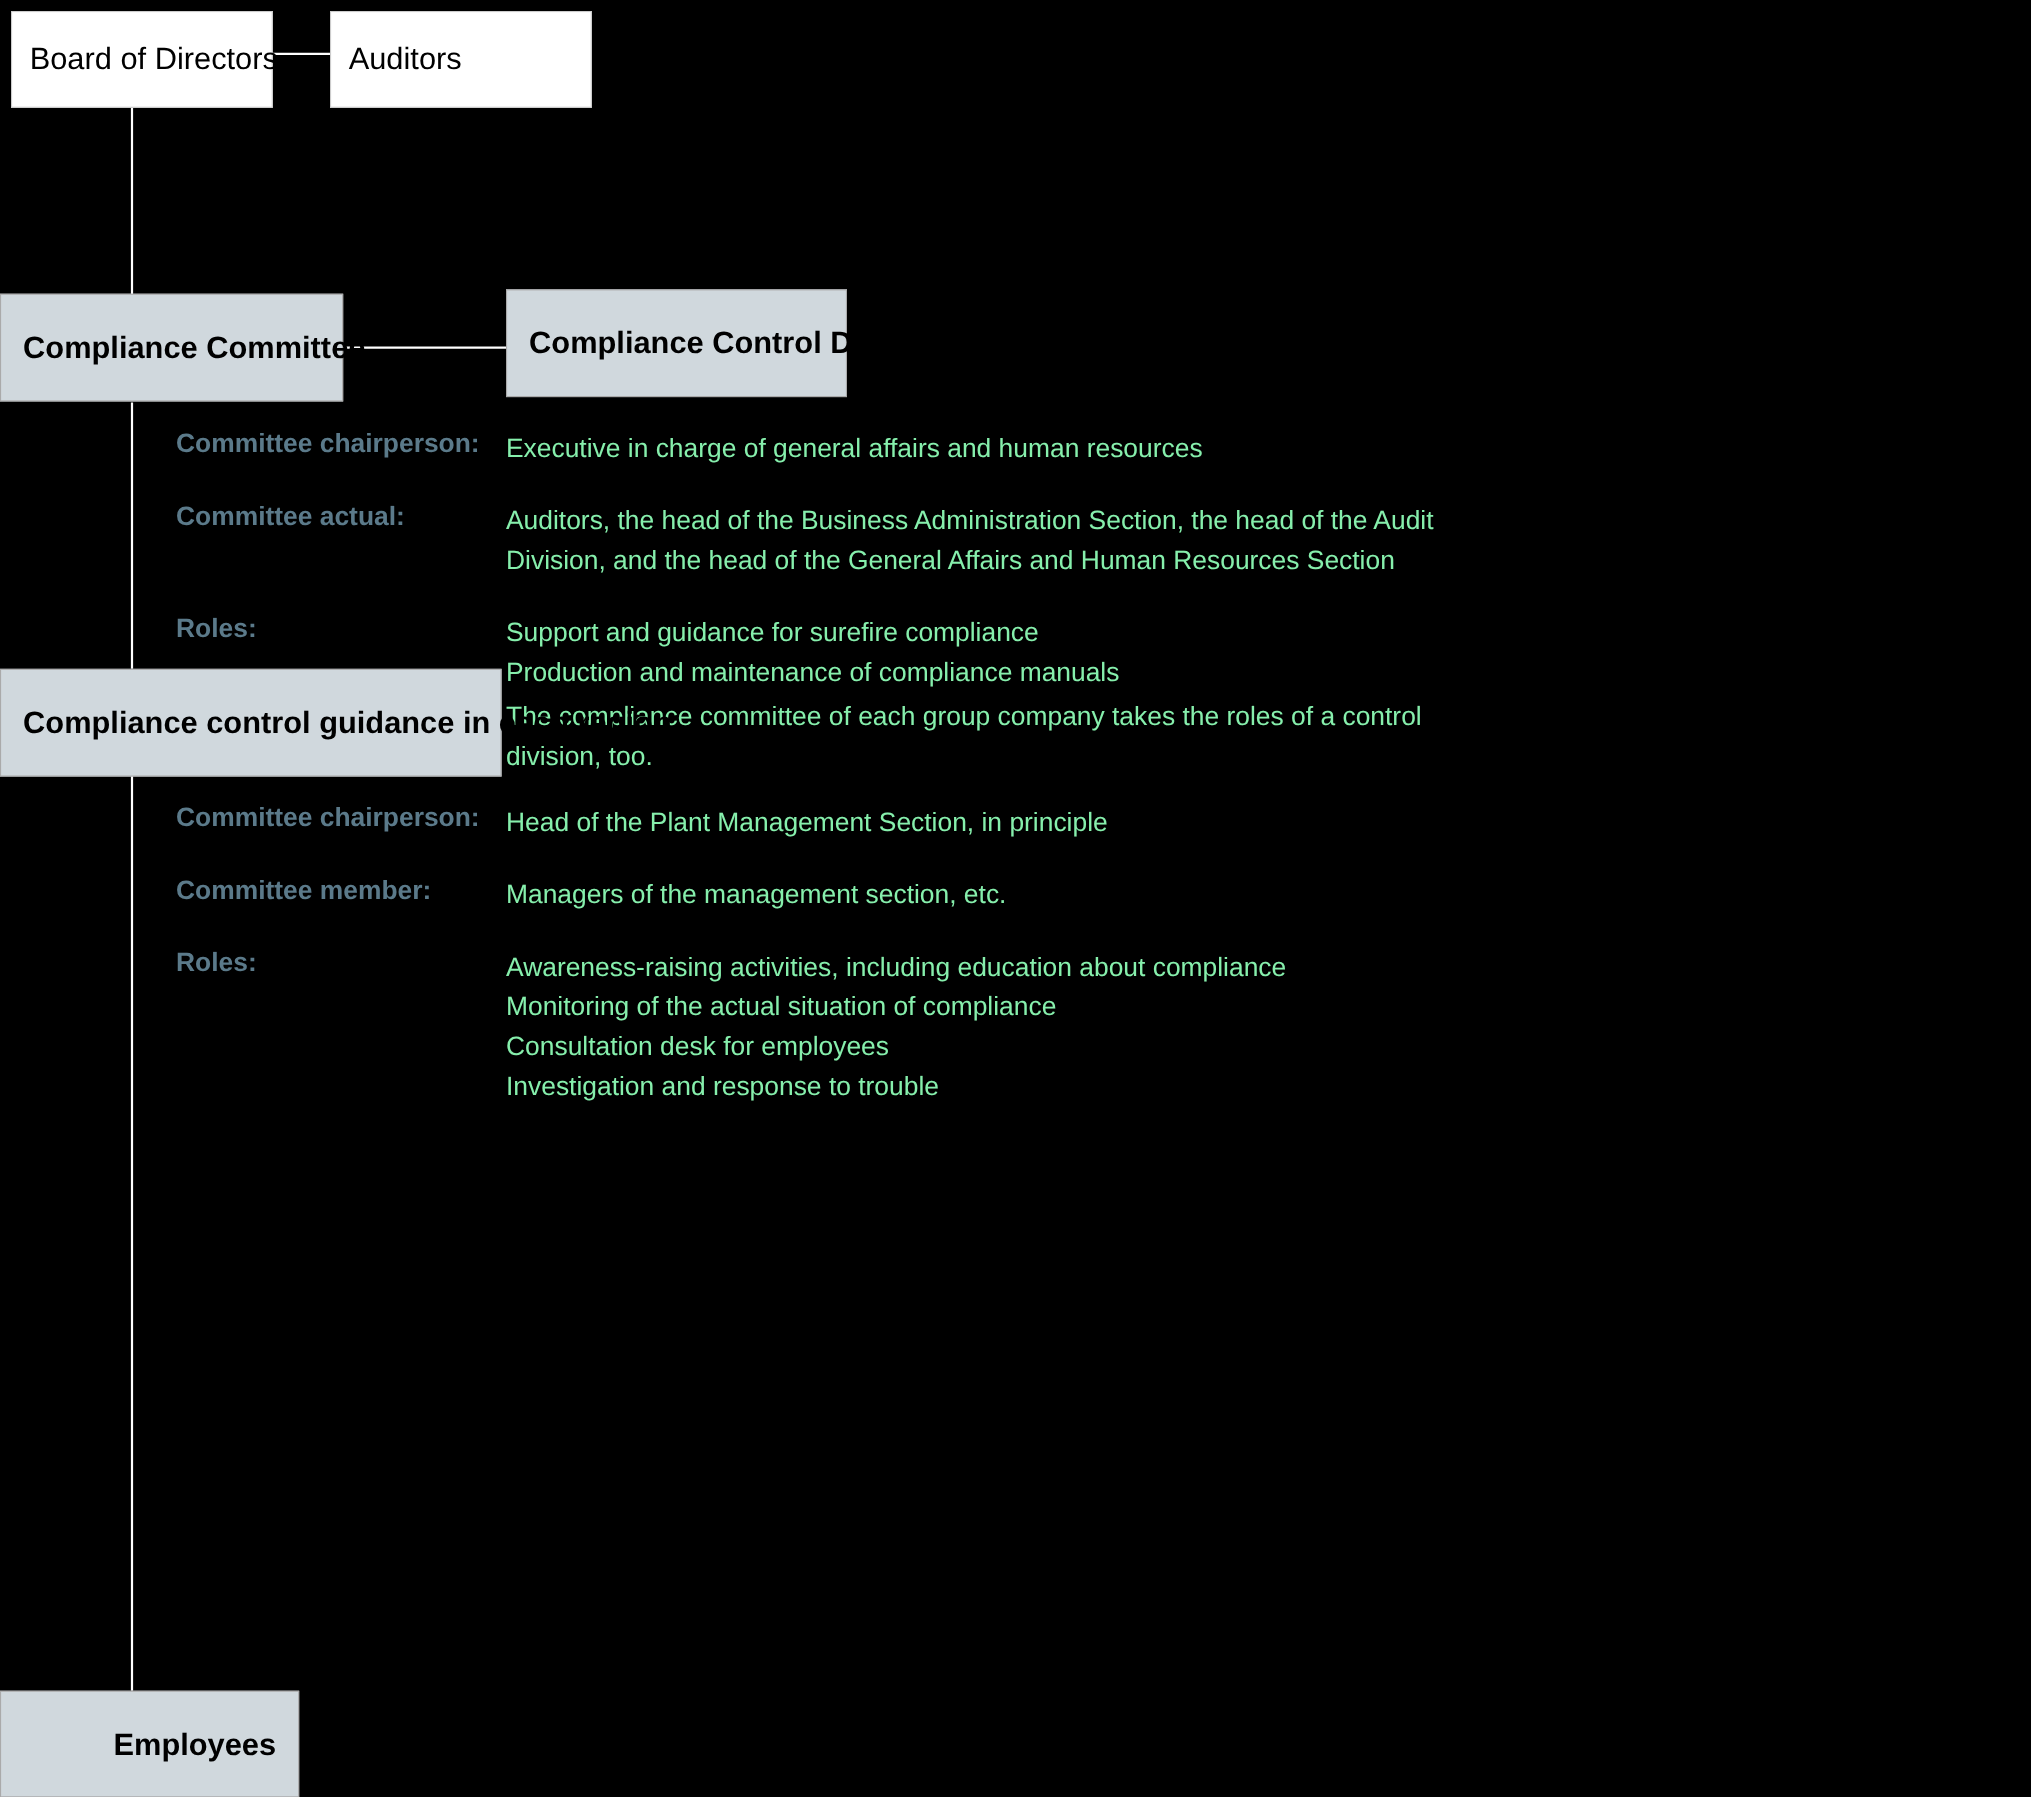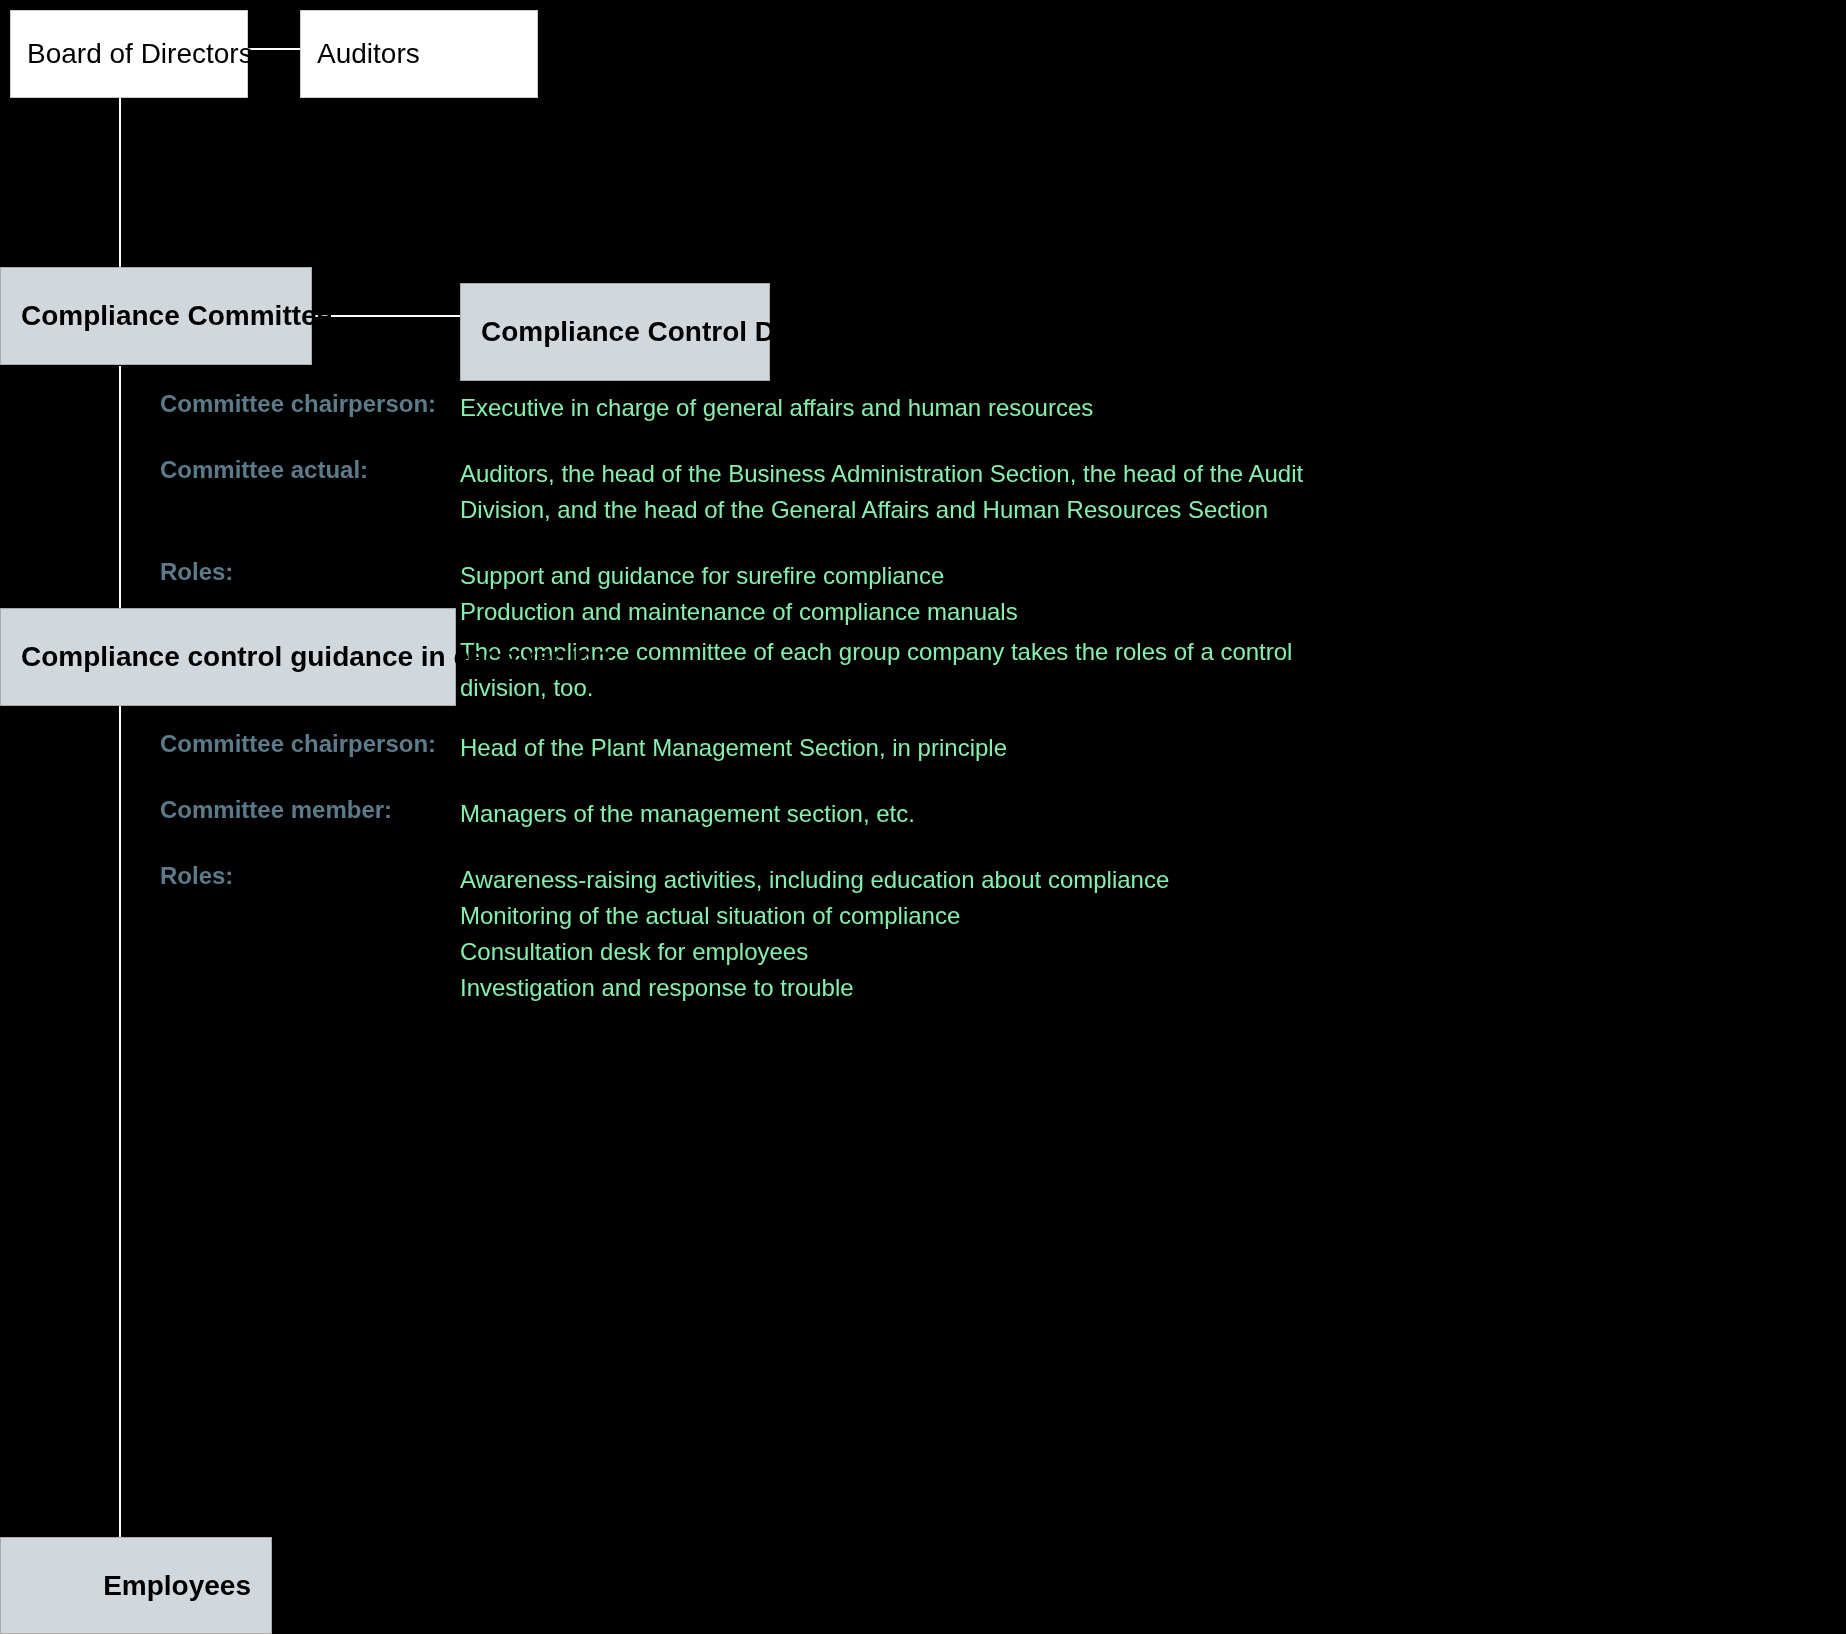--- a/index.html
+++ b/index.html
@@ -108,21 +108,21 @@
   </div>
 
   <div class="box" style="left: 300px; top: 10px; width: 238px; height: 88px; text-align: center;">
     <span>Auditors</span>
   </div>
 
   <div class="box-light" style="left: 0px; top: 267px; width: 312px; height: 98px;">
     <span>Compliance Committee</span>
   </div>
 
-  <div class="box-light" style="left: 460px; top: 283px; width: 310px; height: 98px;">
+  <div class="box-light" style="left: 460px; top: 263px; width: 310px; height: 98px;">
     <span>Compliance Control Division</span>
   </div>
 
   <div class="detail-section" style="top: 390px; left: 160px;">
 
     <div class="detail-row">
       <span class="detail-label">Committee chairperson:</span>
       <span class="detail-value">Executive in charge of general affairs and human resources</span>
     </div>
 

